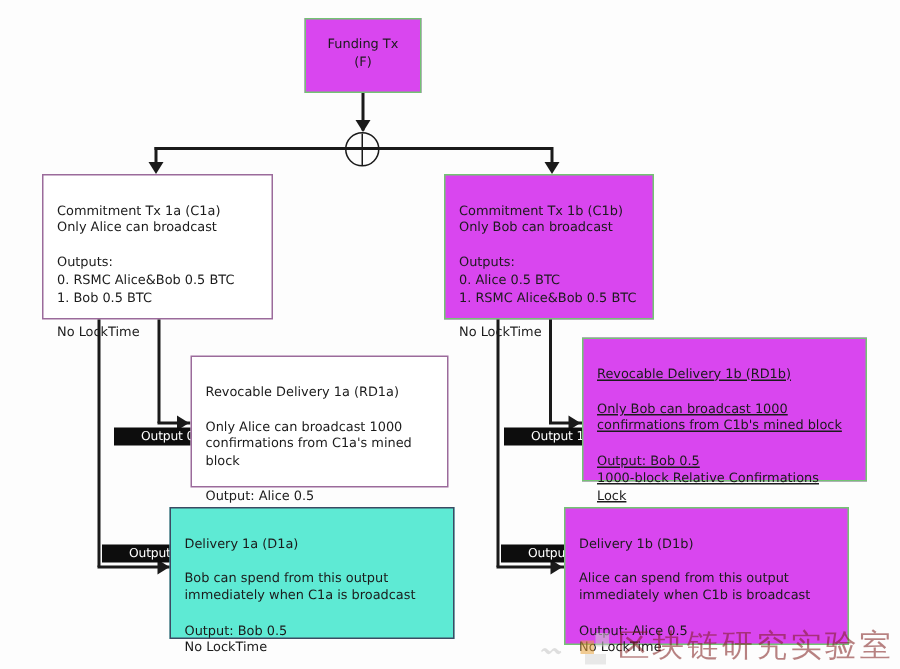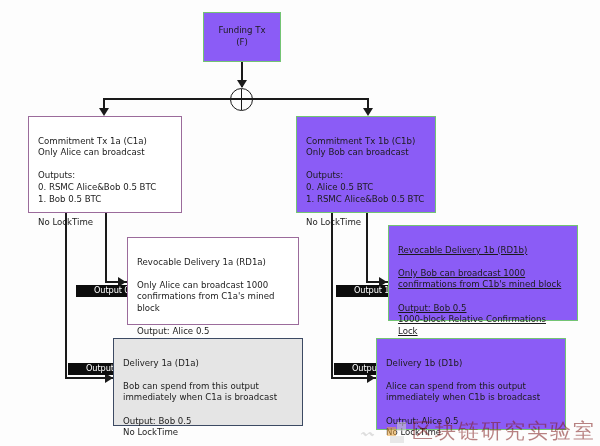--- a/index.html
+++ b/index.html
@@ -19,29 +19,29 @@
     position: absolute;
     box-sizing: border-box;
     border: 1.5px solid #000;
     padding: 7px 9px;
     font-size: 8.6px;
     line-height: 11.6px;
     color: #1b1b1b;
     white-space: pre-line;
   }
   .green {
-    background: #8b5cf6;
+    background: #d946ef;
     border-color: #73c473;
   }
   .purple {
     background: #ffffff;
     border-color: #9b6b9b;
   }
   .navy {
-    background: #e5e5e5;
+    background: #5eead4;
     border-color: #3c4a63;
   }
   .funding {
     display: flex;
     align-items: center;
     justify-content: center;
     text-align: center;
     white-space: normal;
   }
   .edge {

